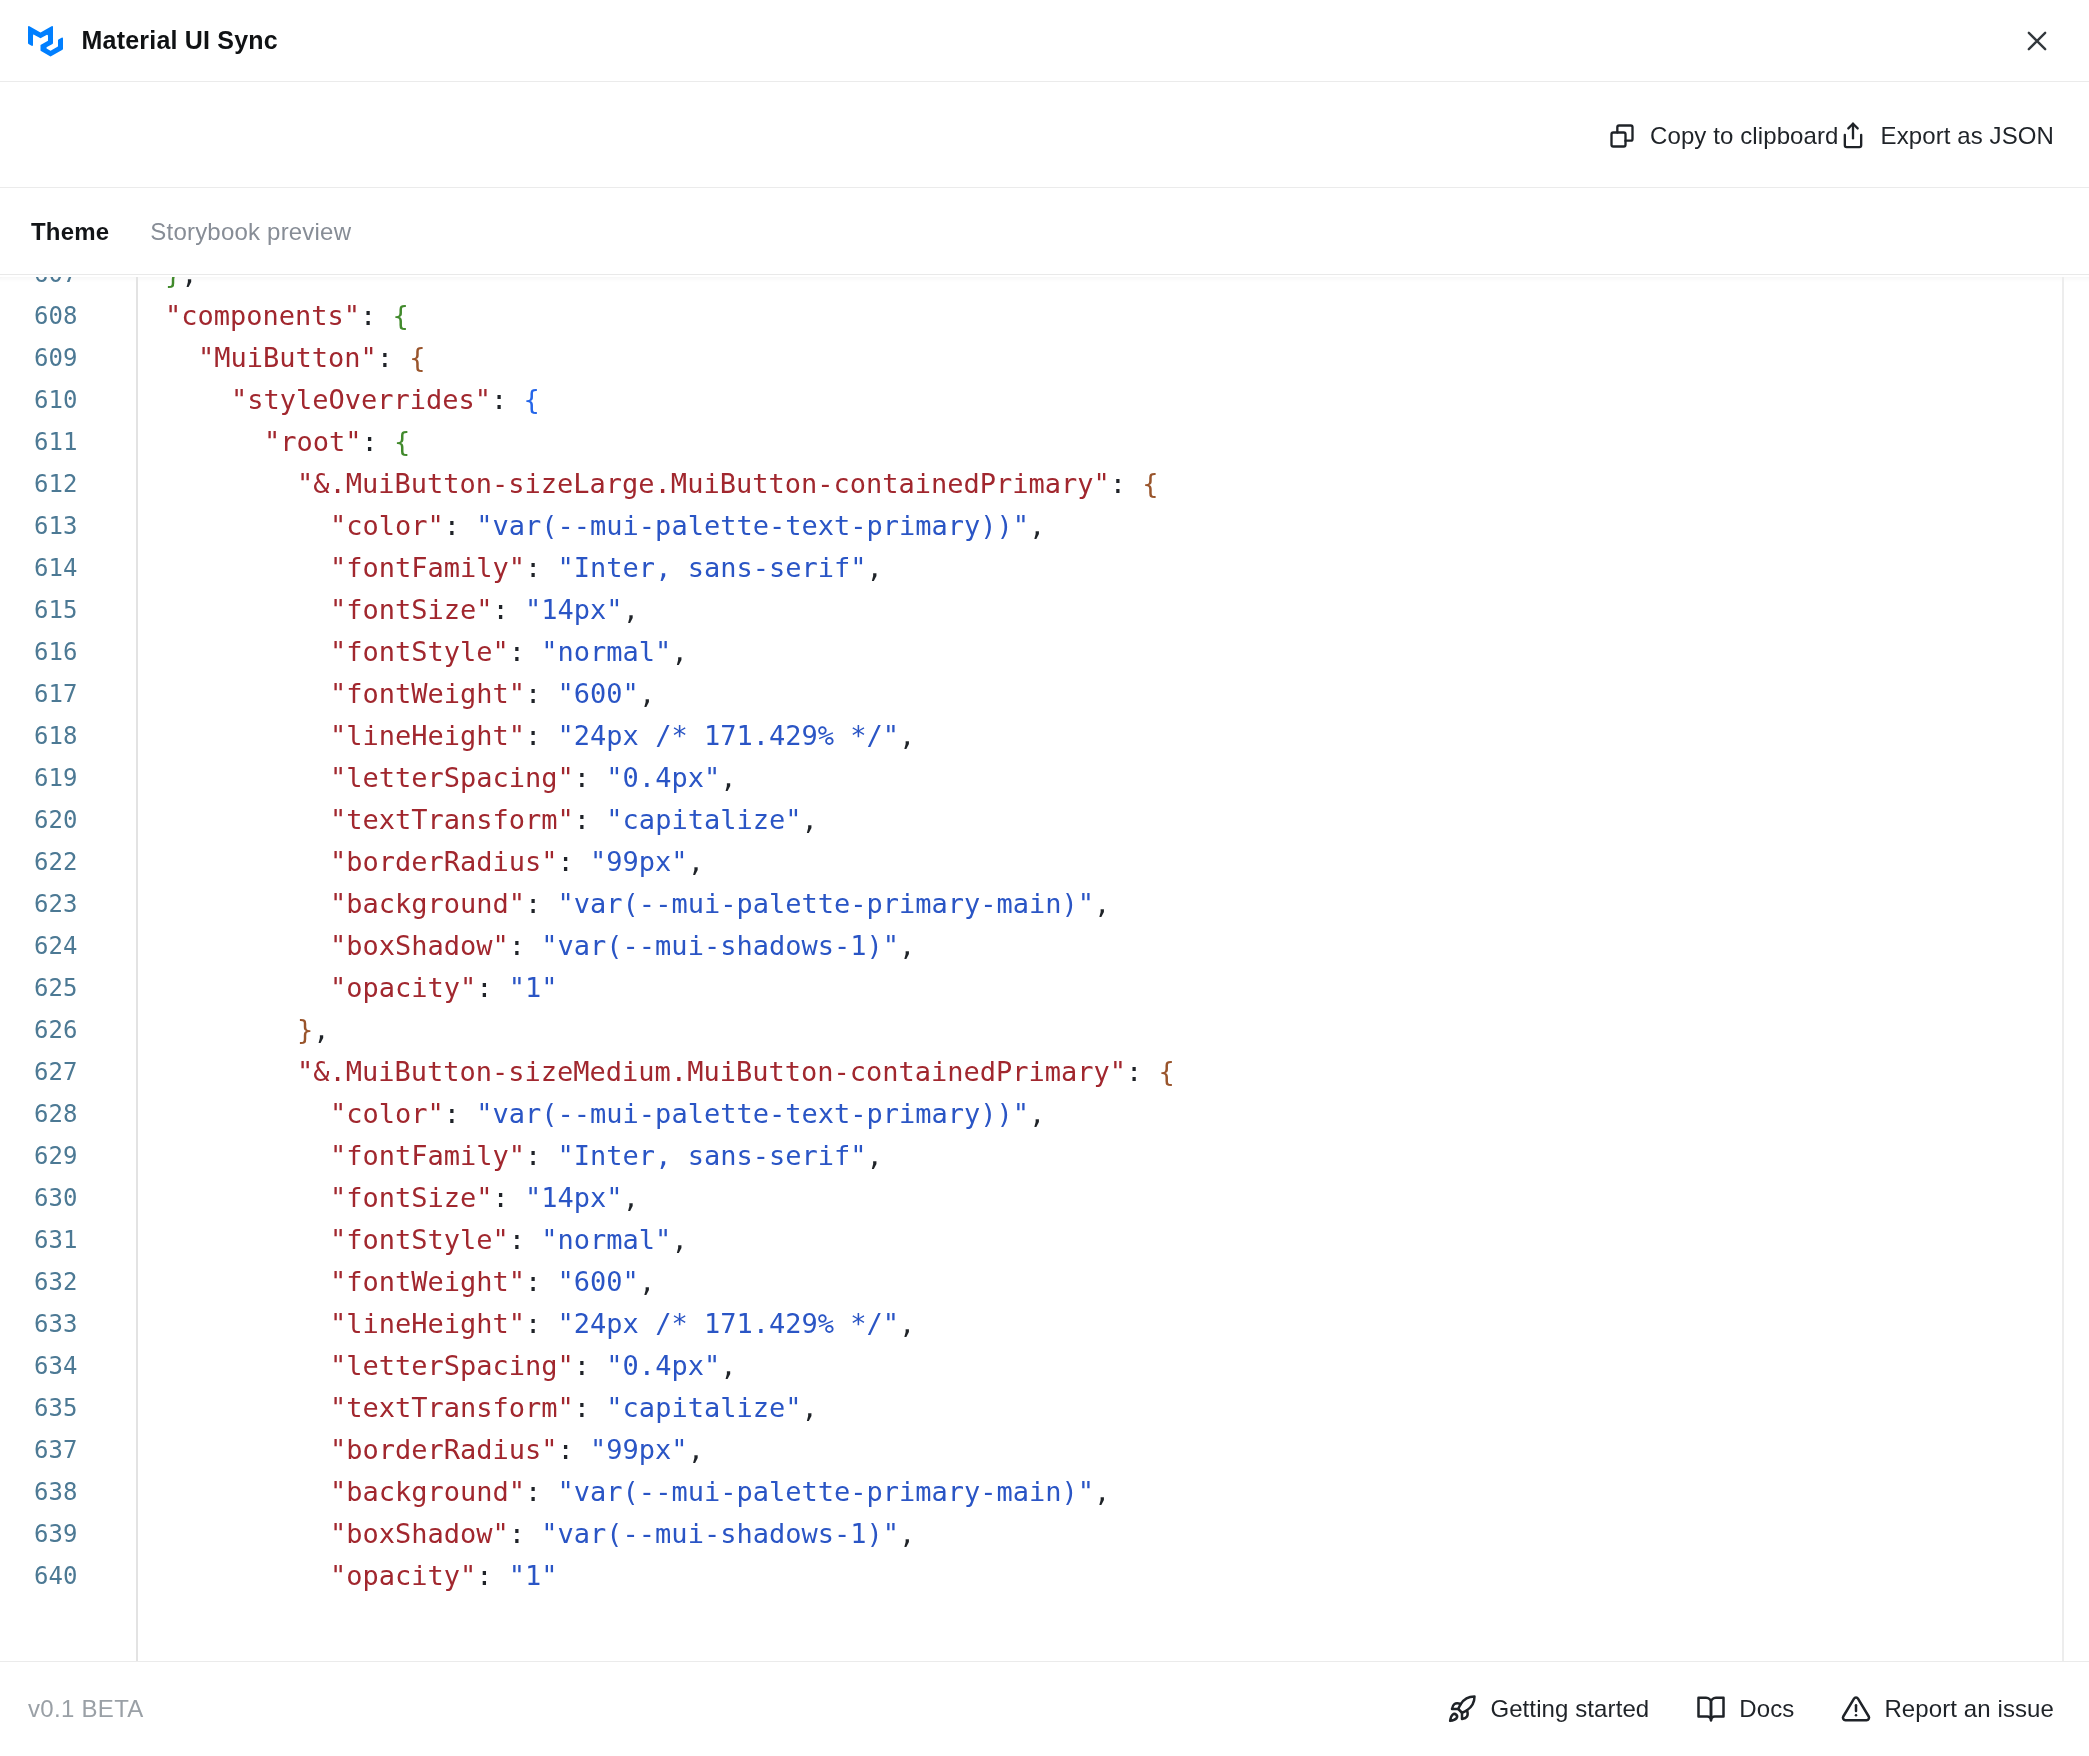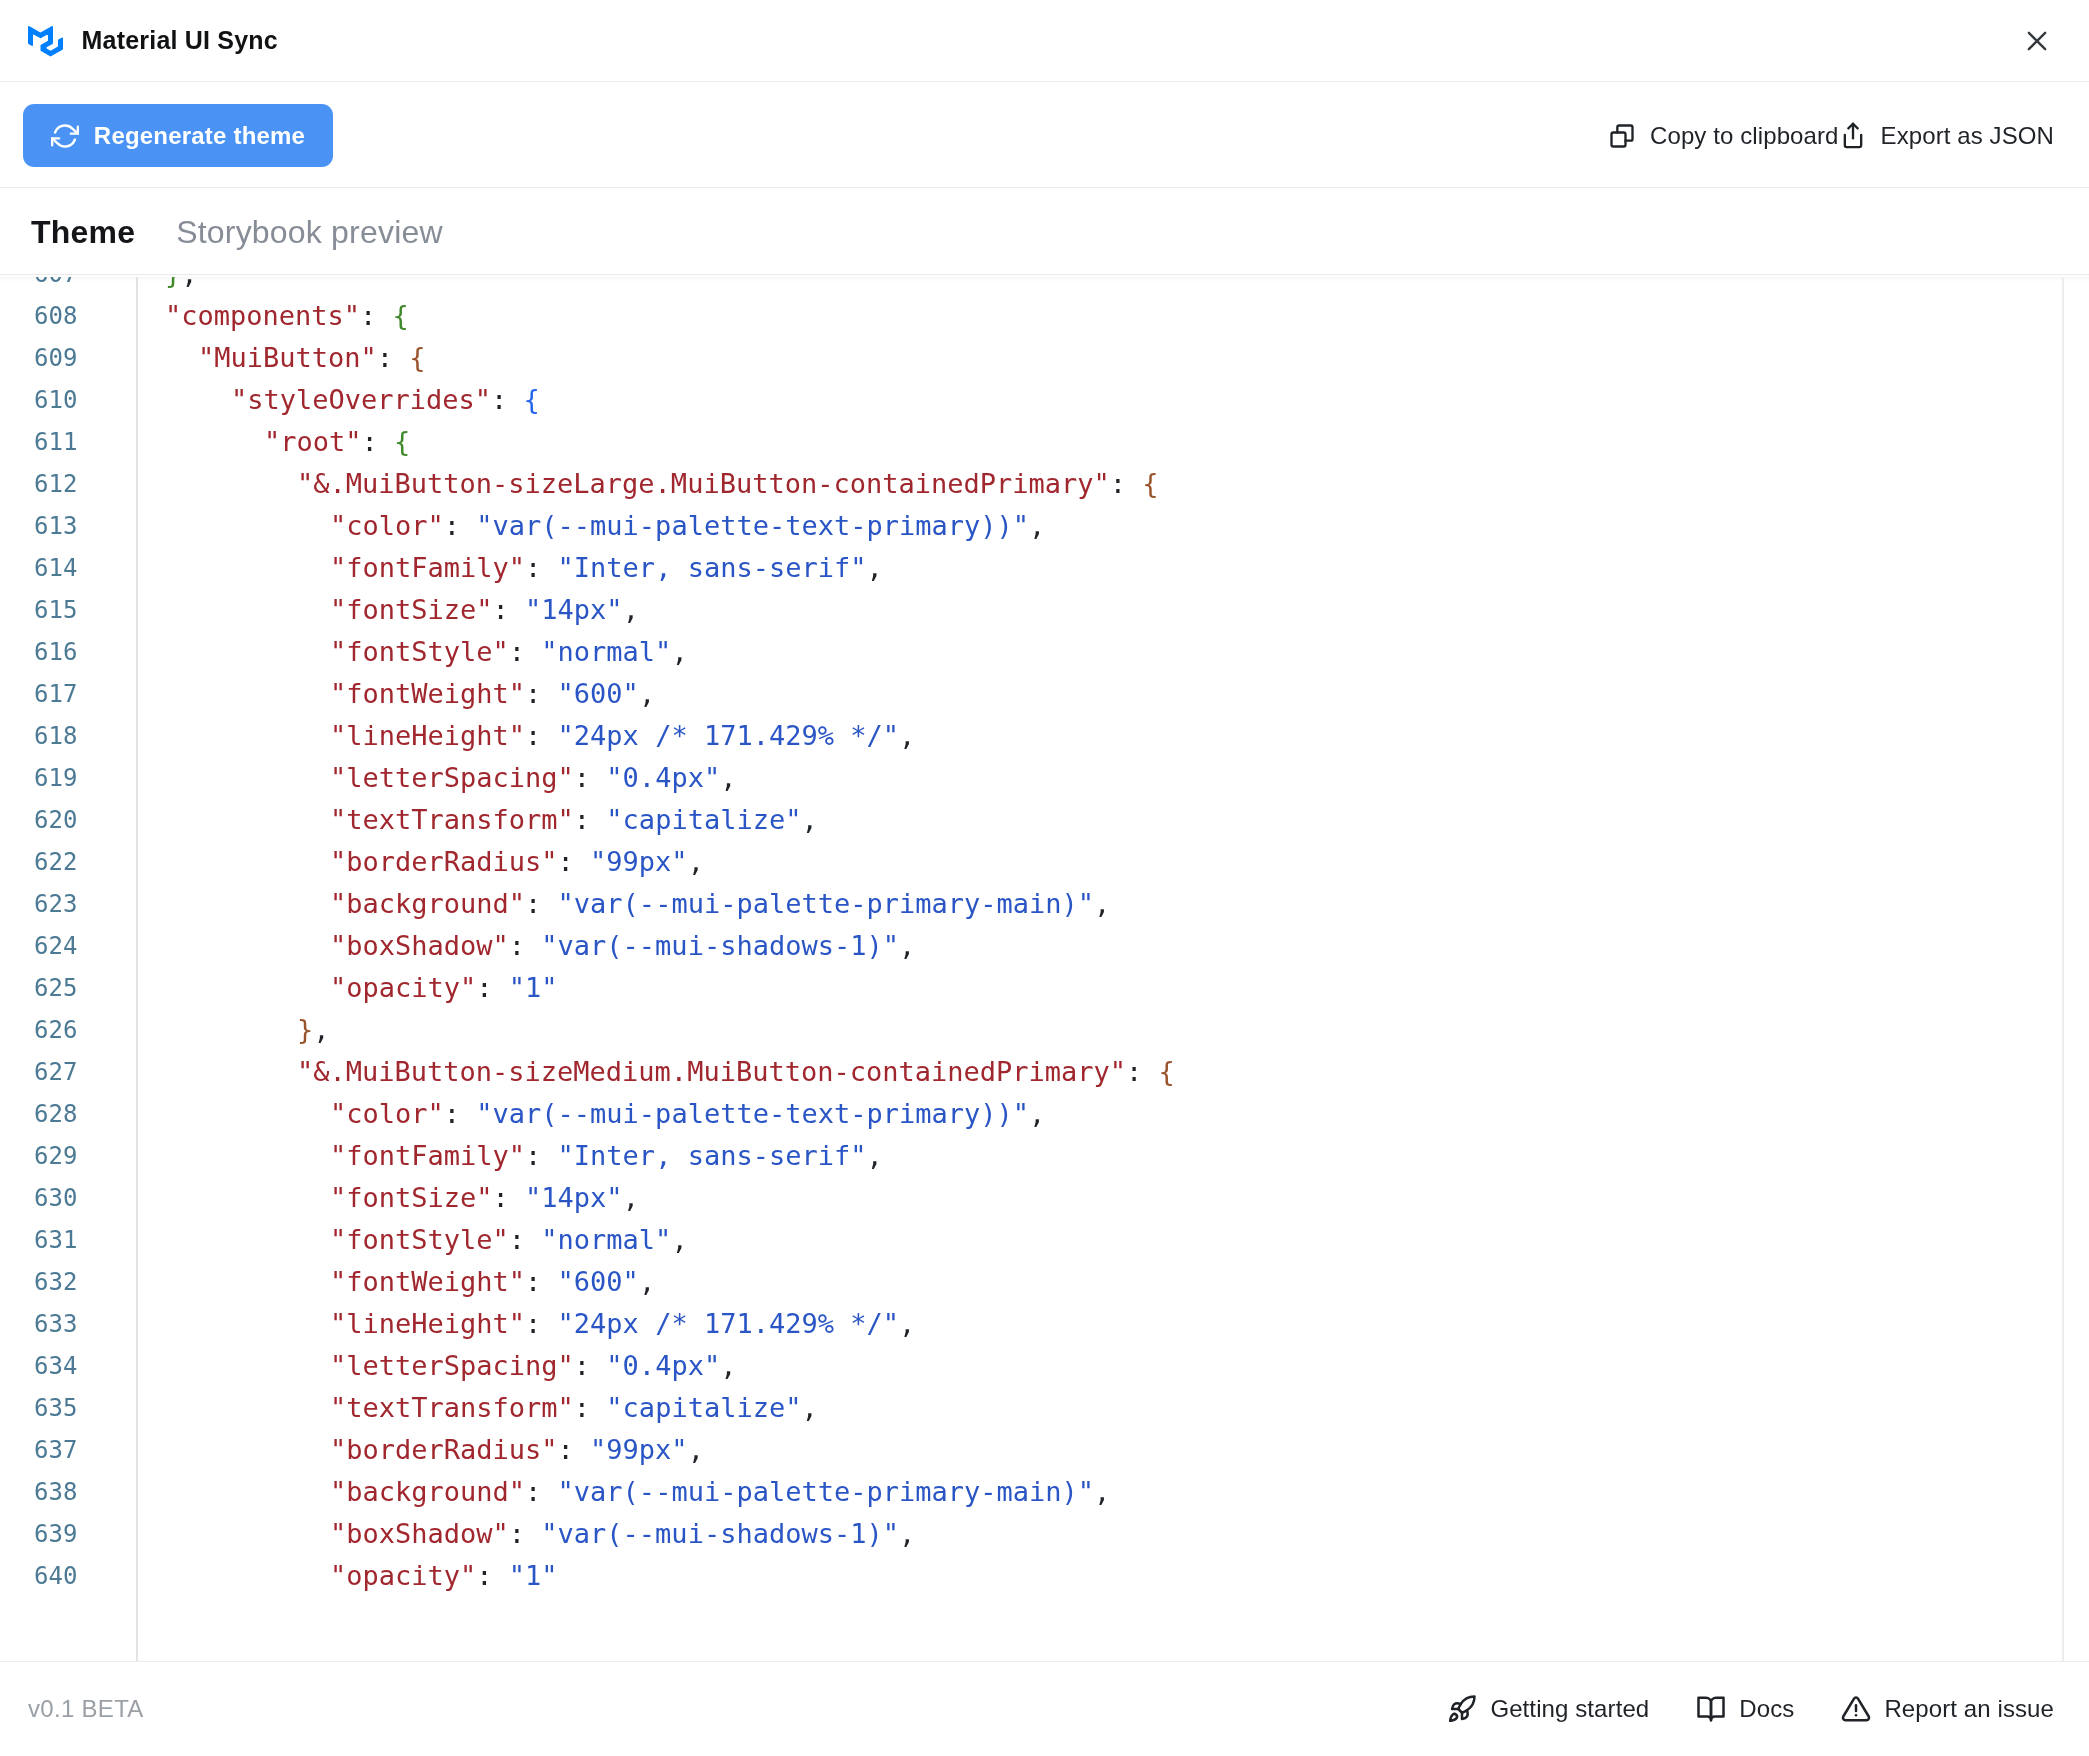--- a/index.html
+++ b/index.html
@@ -54,21 +54,21 @@
 
   
   .tabs-bar {
     position:absolute; top:190px; left:0; right:0; height:85px;
     display:flex; align-items:center; gap:41px;
     padding:0 31px;
     border-bottom:1.9px solid #e9e9e9;
     background:#fff;
   }
   .tab { background:none; border:none; cursor:pointer;
-    font-family:"Liberation Sans", sans-serif; font-size:32px; letter-spacing:0.2px; }
+    font-family:"Liberation Sans", sans-serif; font-size:24px; letter-spacing:0.2px; }
   .tab.active { font-weight:700; color:#131518; }
   .tab.inactive { font-weight:400; color:#878d96; }
 
   
   .code-editor {
     position:absolute; top:277px; left:0; right:0; bottom:95px;
     overflow:hidden; background:#fff;
     box-shadow: inset 0 6.5px 6.5px -6.5px rgba(0,0,0,.07);
   }
   .gutter-border { position:absolute; top:0; bottom:0; left:136px; width:1.9px; background:#e3e3e3; }
@@ -130,32 +130,20 @@
   <button class="close-btn">
     <span>
       <svg viewBox="0 0 24 24" width="28" height="28">
         <path class="icon-stroke" style="stroke:#33383d" d="M5 5 L19 19 M19 5 L5 19"></path>
       </svg>
     </span>
   </button>
 </header>
 
 <div class="toolbar">
-  <button class="regen-btn">
-    <span>
-      <svg viewBox="0 0 24 24" width="28" height="28">
-        <g style="stroke:#ffffff" class="icon-stroke">
-          <polyline points="23 4 23 10 17 10"></polyline>
-          <polyline points="1 20 1 14 7 14"></polyline>
-          <path d="M3.51 9a9 9 0 0 1 14.85-3.36L23 10M1 14l4.64 4.36A9 9 0 0 0 20.49 15"></path>
-        </g>
-      </svg>
-    </span>
-    <span>Regenerate theme</span>
-  </button>
   <div class="toolbar-right">
     <button class="text-btn">
       <span>
         <svg viewBox="0 0 24 24" width="28" height="28">
           <g class="icon-stroke">
             <rect x="3" y="9" width="12" height="12" rx="1.5"></rect>
             <path d="M8 9V4.5A1.5 1.5 0 0 1 9.5 3H19.5A1.5 1.5 0 0 1 21 4.5V14.5A1.5 1.5 0 0 1 19.5 16H15"></path>
           </g>
         </svg>
       </span>

